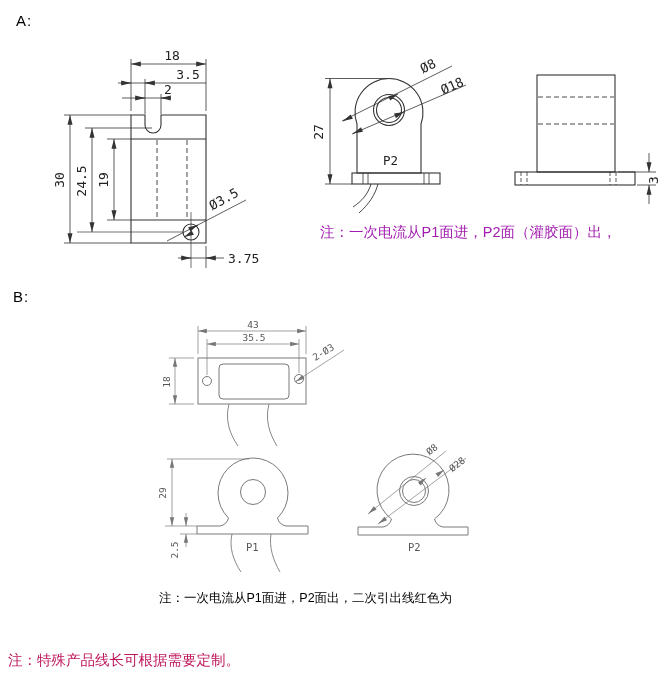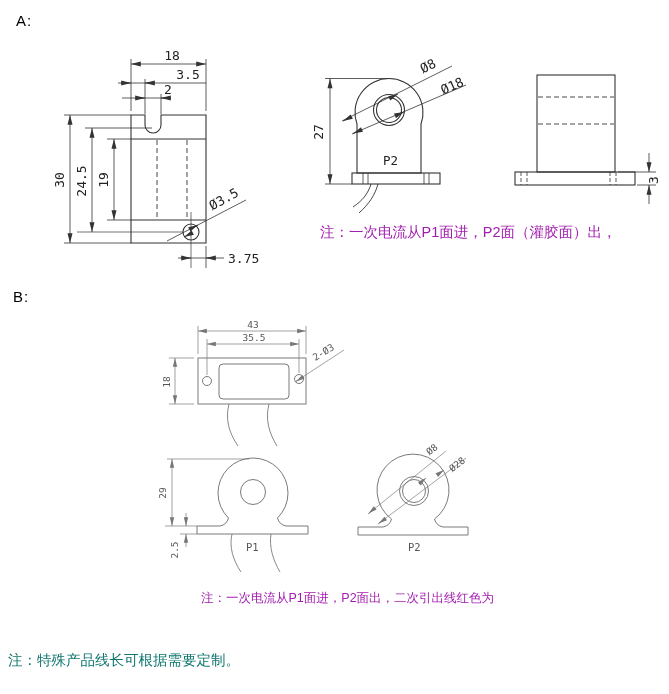--- a/index.html
+++ b/index.html
@@ -4,22 +4,22 @@
 <style>
   html,body{margin:0;padding:0;background:#ffffff;}
   .canvas{
     position:relative;width:669px;height:694px;background:#ffffff;overflow:hidden;
     font-family:"Liberation Sans","DejaVu Sans",sans-serif;color:#000;
   }
   .sec-label{position:absolute;font-size:15px;color:#000;letter-spacing:1px;}
   #label-a{left:16px;top:12px;}
   #label-b{left:13px;top:288px;}
   .note-a{position:absolute;left:306px;top:220px;width:360px;font-size:14.5px;line-height:24.5px;color:#a21caf;margin-left:14px;}
-  .note-b{position:absolute;left:159px;top:589px;width:380px;font-size:12.5px;line-height:18.5px;color:#a21caf;margin-left:42px;}
-  .note-bottom{position:absolute;left:8px;top:651px;font-size:14.5px;color:#0f766e;}
+  .note-b{position:absolute;left:159px;top:589px;width:380px;font-size:12.5px;line-height:18.5px;color:#000000;}
+  .note-bottom{position:absolute;left:8px;top:651px;font-size:14.5px;color:#be185d;}
   svg{position:absolute;left:0;top:0;}
   svg text{font-family:"DejaVu Sans Mono","Liberation Mono",monospace;}
   .dimA{fill:#222;font-size:13px;}
   .dimB{fill:#555;font-size:9.5px;}
   .faceA{fill:#222;font-size:12.5px;}
   .faceB{fill:#555;font-size:10.5px;}
 </style>
 </head>
 <body>
 

